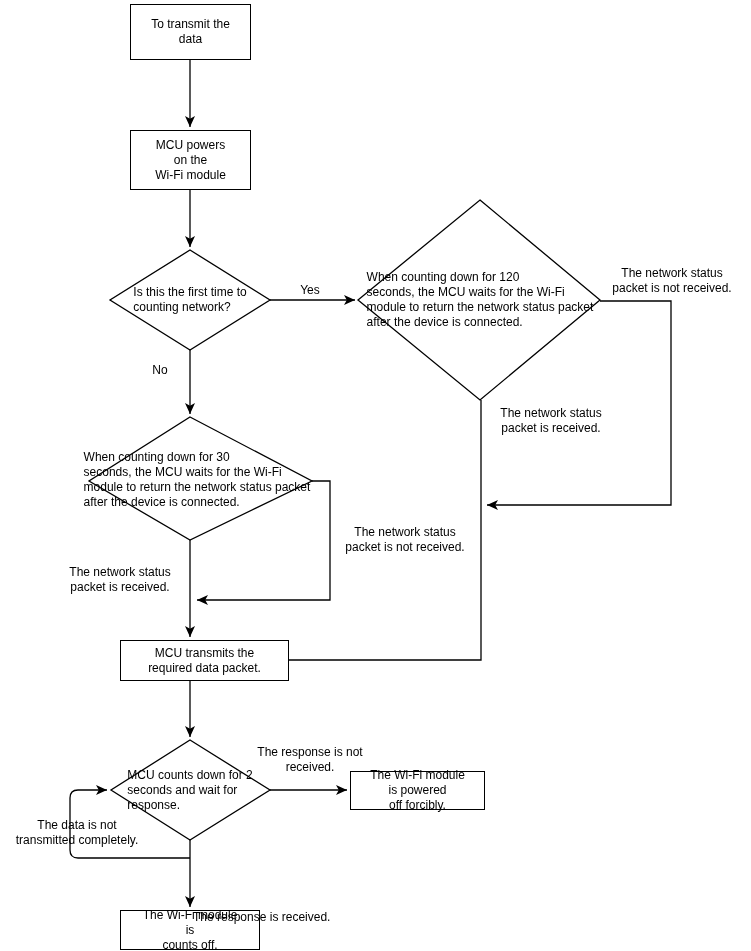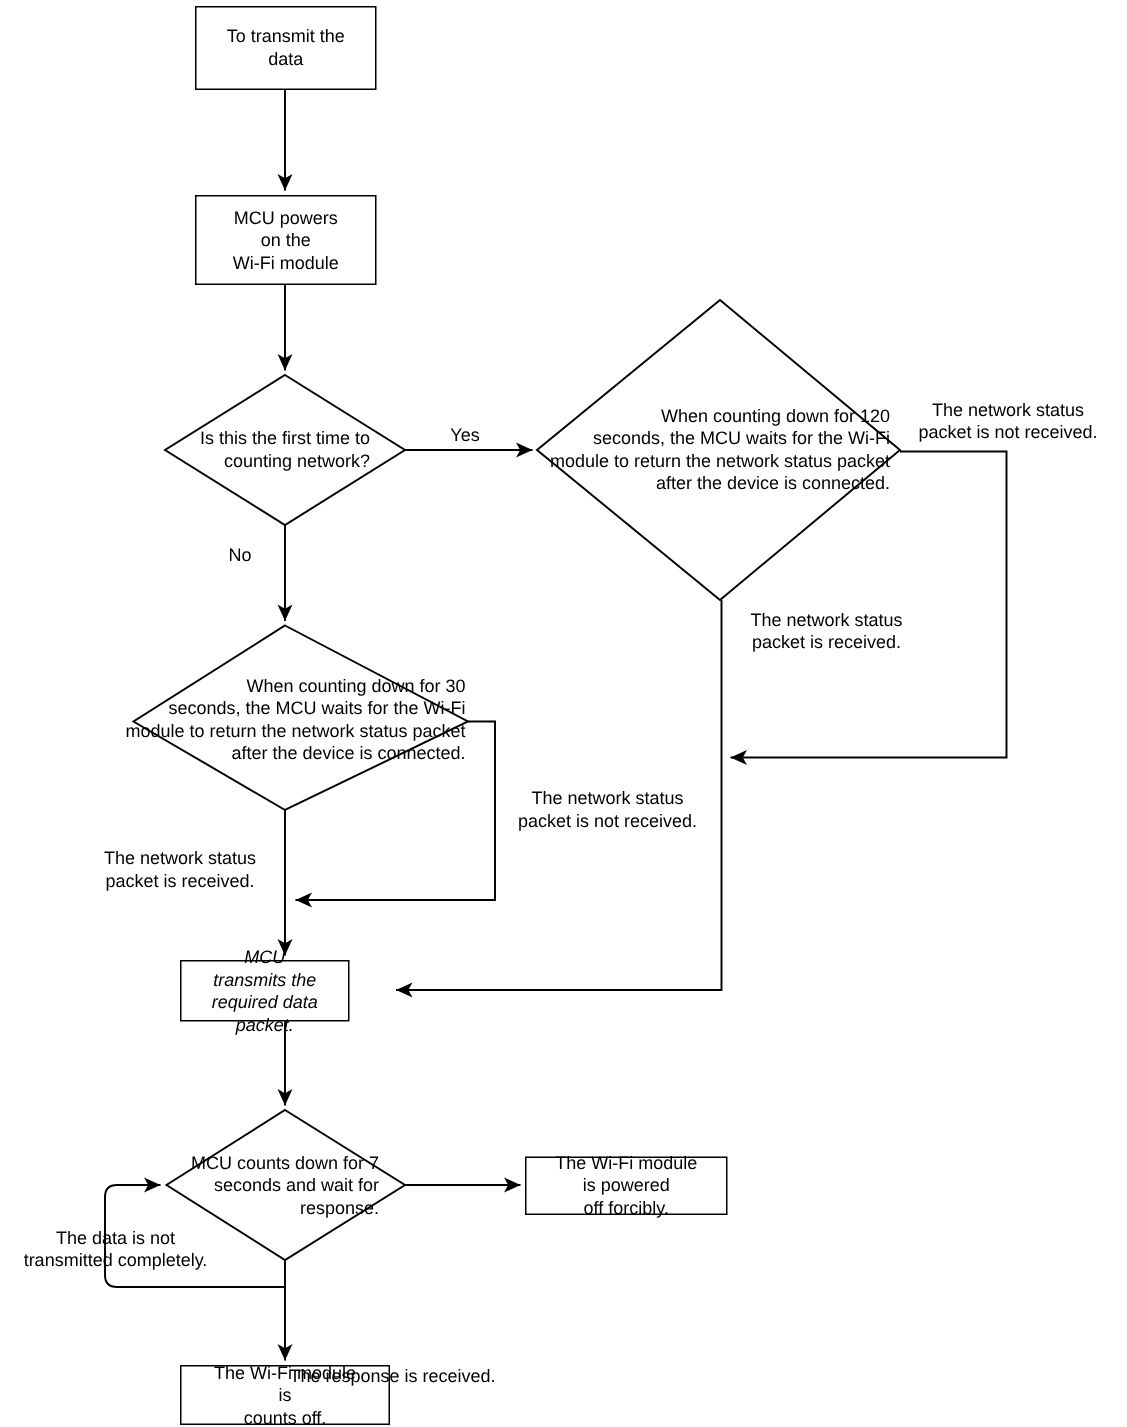--- a/index.html
+++ b/index.html
@@ -39,21 +39,21 @@
     text-align: center;
     white-space: pre-line;
     line-height: 1.25;
     padding: 17px;
   }
   .diamond-text {
     position: absolute;
     display: flex;
     align-items: center;
     justify-content: center;
-    text-align: right;
+    text-align: left;
     white-space: pre-line;
     line-height: 1.25;
     pointer-events: none;
   }
   .edge-label {
     position: absolute;
     text-align: center;
     white-space: pre-line;
     line-height: 1.25;
   }
@@ -92,21 +92,21 @@
 
   <div class="node-rect" style="left:130px; top:4px; width:121px; height:56px;">
     <span>To transmit the data</span>
   </div>
 
   <div class="node-rect" style="left:130px; top:130px; width:121px; height:60px;">
     <span>MCU powers on the
 Wi-Fi module</span>
   </div>
 
-  <div class="node-rect" style="left:120px; top:640px; width:113px; height:41px;font-style:italic;">
+  <div class="node-rect" style="left:120px; top:640px; width:169px; height:41px;">
     <span>MCU transmits the
 required data packet.</span>
   </div>
 
   <div class="node-rect" style="left:350px; top:771px; width:135px; height:39px;">
     <span>The Wi-Fi module is powered
 off forcibly.</span>
   </div>
 
   <div class="node-rect" style="left:120px; top:910px; width:140px; height:40px;">
@@ -120,39 +120,41 @@
   <div class="diamond-text" style="left:345px; top:258px; width:270px; height:84px;">When counting down for 120
 seconds, the MCU waits for the Wi-Fi
 module to return the network status packet
 after the device is connected.</div>
 
   <div class="diamond-text" style="left:62px; top:438px; width:270px; height:84px;">When counting down for 30
 seconds, the MCU waits for the Wi-Fi
 module to return the network status packet
 after the device is connected.</div>
 
-  <div class="diamond-text" style="left:105px; top:758px; width:170px; height:64px;">MCU counts down for 7
+  <div class="diamond-text" style="left:105px; top:758px; width:170px; height:64px;">MCU counts down for 2
 seconds and wait for
 response.</div>
 
   <div class="edge-label" style="left:290px; top:283px; width:40px;">Yes</div>
 
   <div class="edge-label" style="left:140px; top:363px; width:40px;">No</div>
 
   <div class="edge-label" style="left:592px; top:266px; width:160px;">The network status
 packet is not received.</div>
 
   <div class="edge-label" style="left:481px; top:406px; width:140px;">The network status
 packet is received.</div>
 
   <div class="edge-label" style="left:325px; top:525px; width:160px;">The network status
 packet is not received.</div>
 
   <div class="edge-label" style="left:50px; top:565px; width:140px;">The network status
 packet is received.</div>
 
+  <div class="edge-label" style="left:240px; top:745px; width:140px;">The response is not
+received.</div>
 
   <div class="edge-label" style="left:7px; top:818px; width:140px;">The data is not
 transmitted completely.</div>
 
   <div class="edge-label left-align" style="left:193px; top:874px; width:170px;margin-top:36px;">The response is received.</div>
 
 </div>
 
 </body></html>

